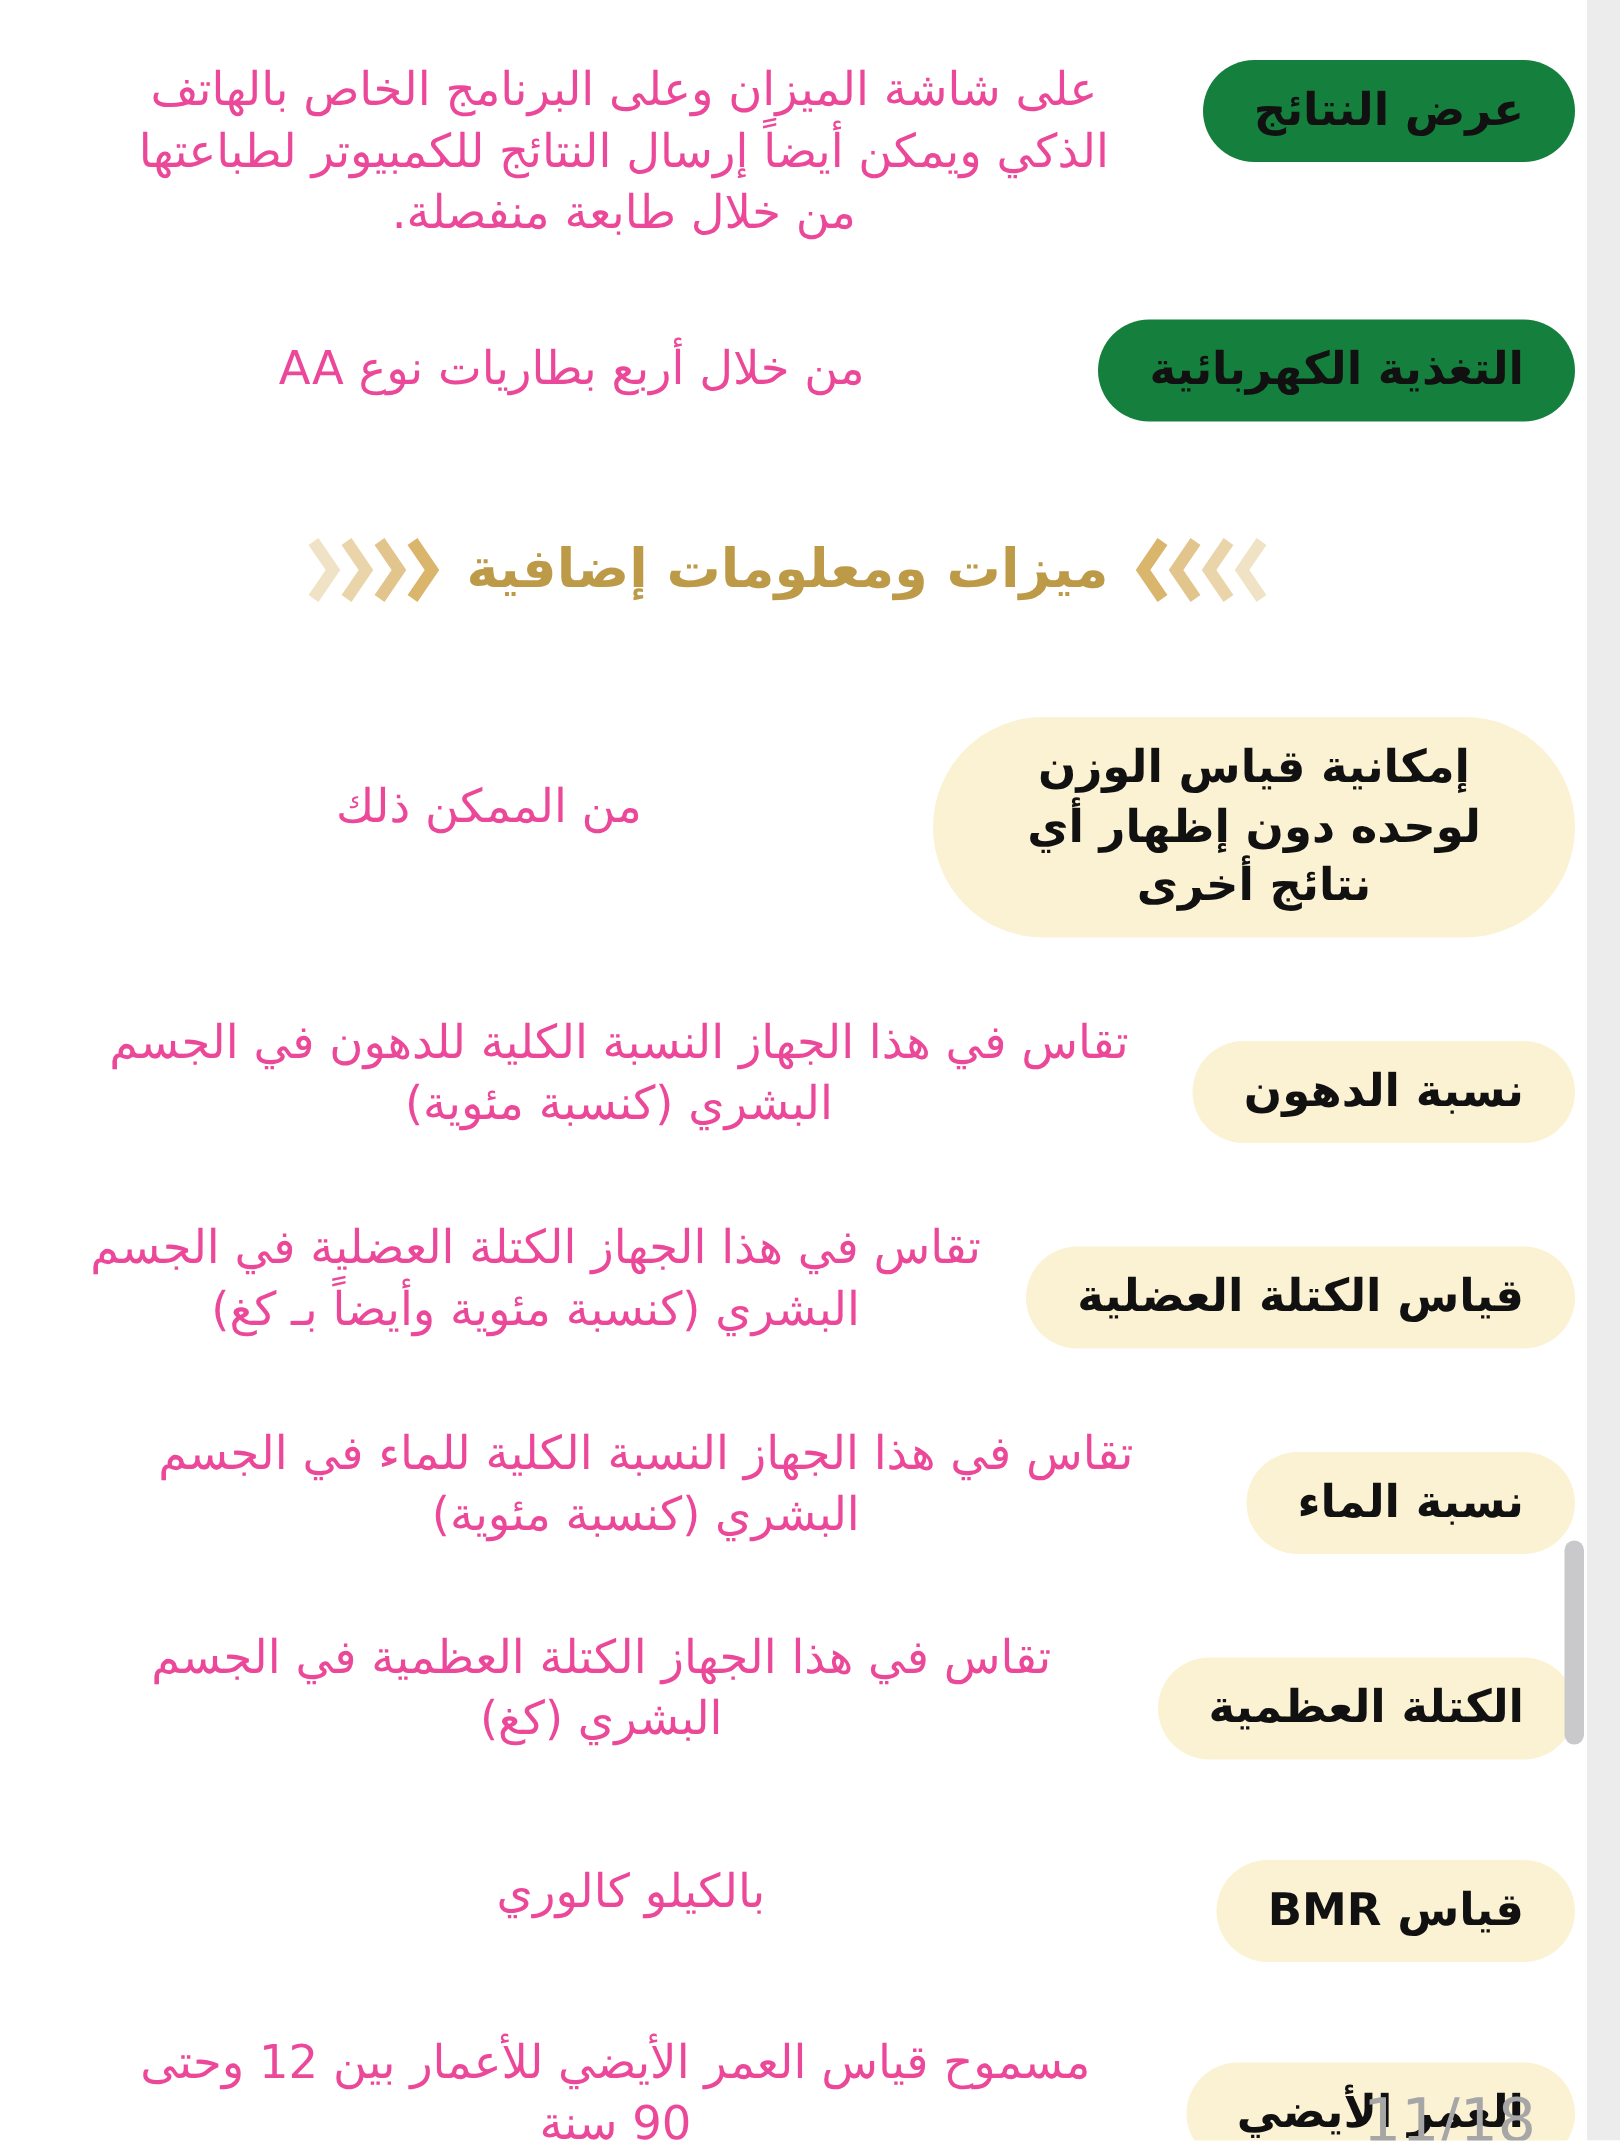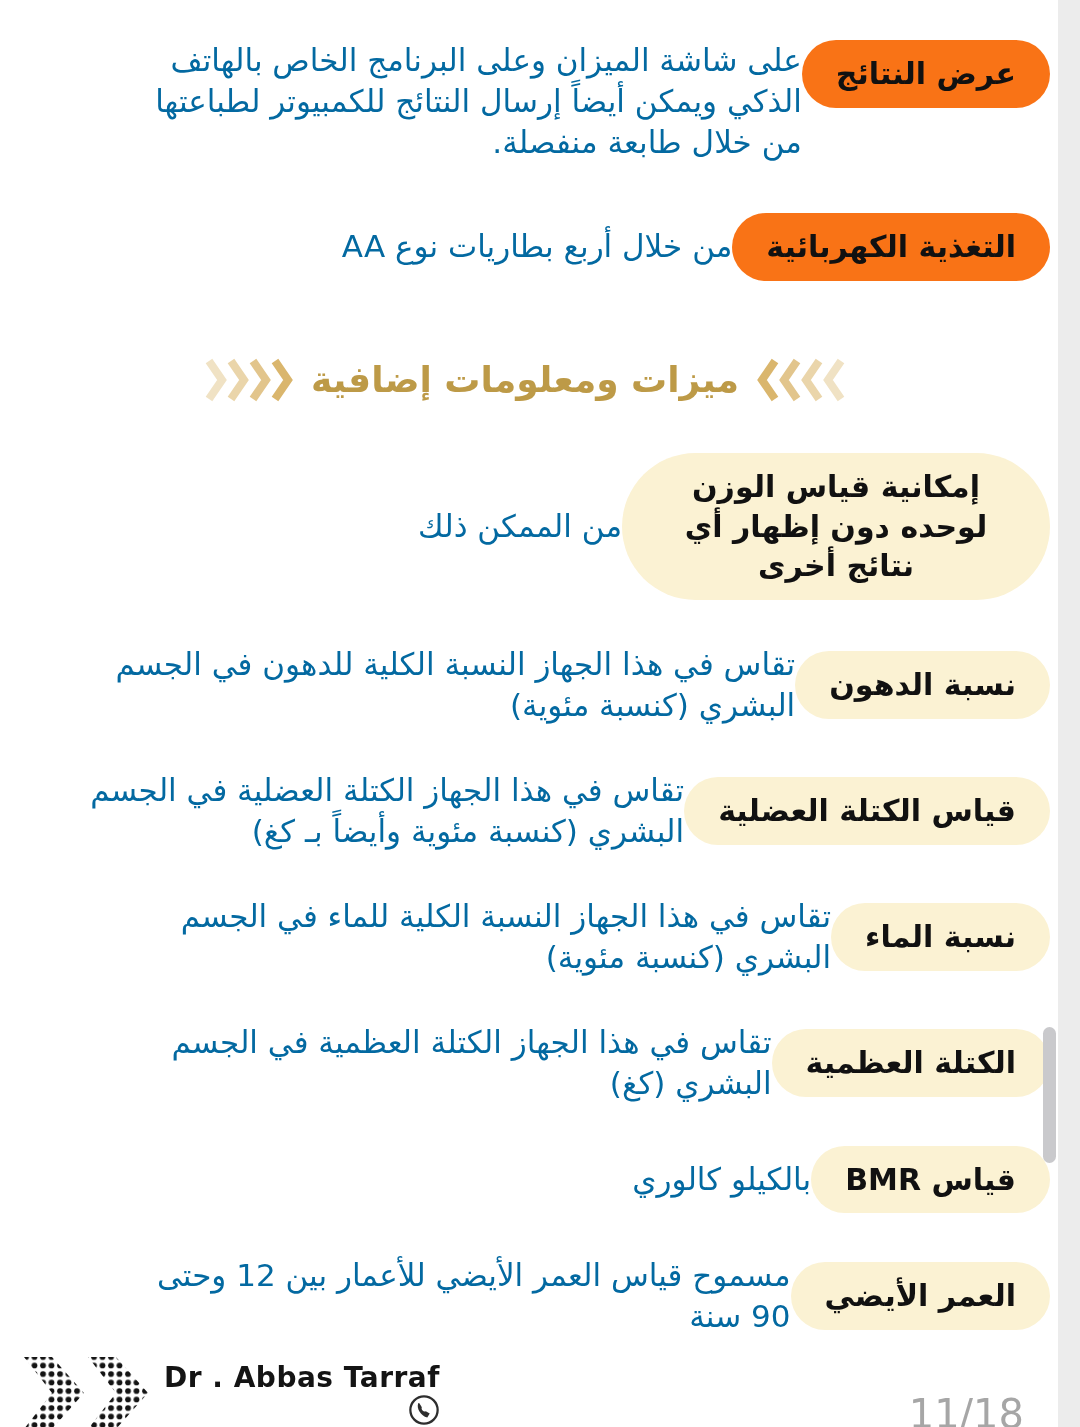--- a/index.html
+++ b/index.html
@@ -17,26 +17,27 @@
   .row{display:flex;align-items:center;}
   .row.top-align{align-items:flex-start;}
   .pill{
     flex:0 0 auto;
     border-radius:999px;
     padding:14px 34px;
     font-size:30px;font-weight:bold;color:#111;
     text-align:center;line-height:1.33;
     white-space:nowrap;
   }
-  .pill.blue{background:#f97316;}
-  .pill.yellow{background:#fbf2d3;}
+  .pill.blue{background:#15803d;}
+  .pill.yellow{background:#fbf2d3;margin-top:25px;}
   .pill.wrap{white-space:normal;max-width:360px;}
   .desc{
     flex:1 1 auto;
-    font-size:31px;line-height:1.32;color:#0369a1;
+    text-align:center;
+    font-size:31px;line-height:1.32;color:#ec4899;
     padding-inline-end:30px;
   }
   .desc .inner{display:inline-block;max-width:680px;}
   .mt50{margin-top:50px;}
   .mt44{margin-top:44px;}
   .mt42{margin-top:42px;}
   .heading-row{
     display:flex;direction:rtl;align-items:center;justify-content:center;gap:18px;
     margin-top:76px;
   }

